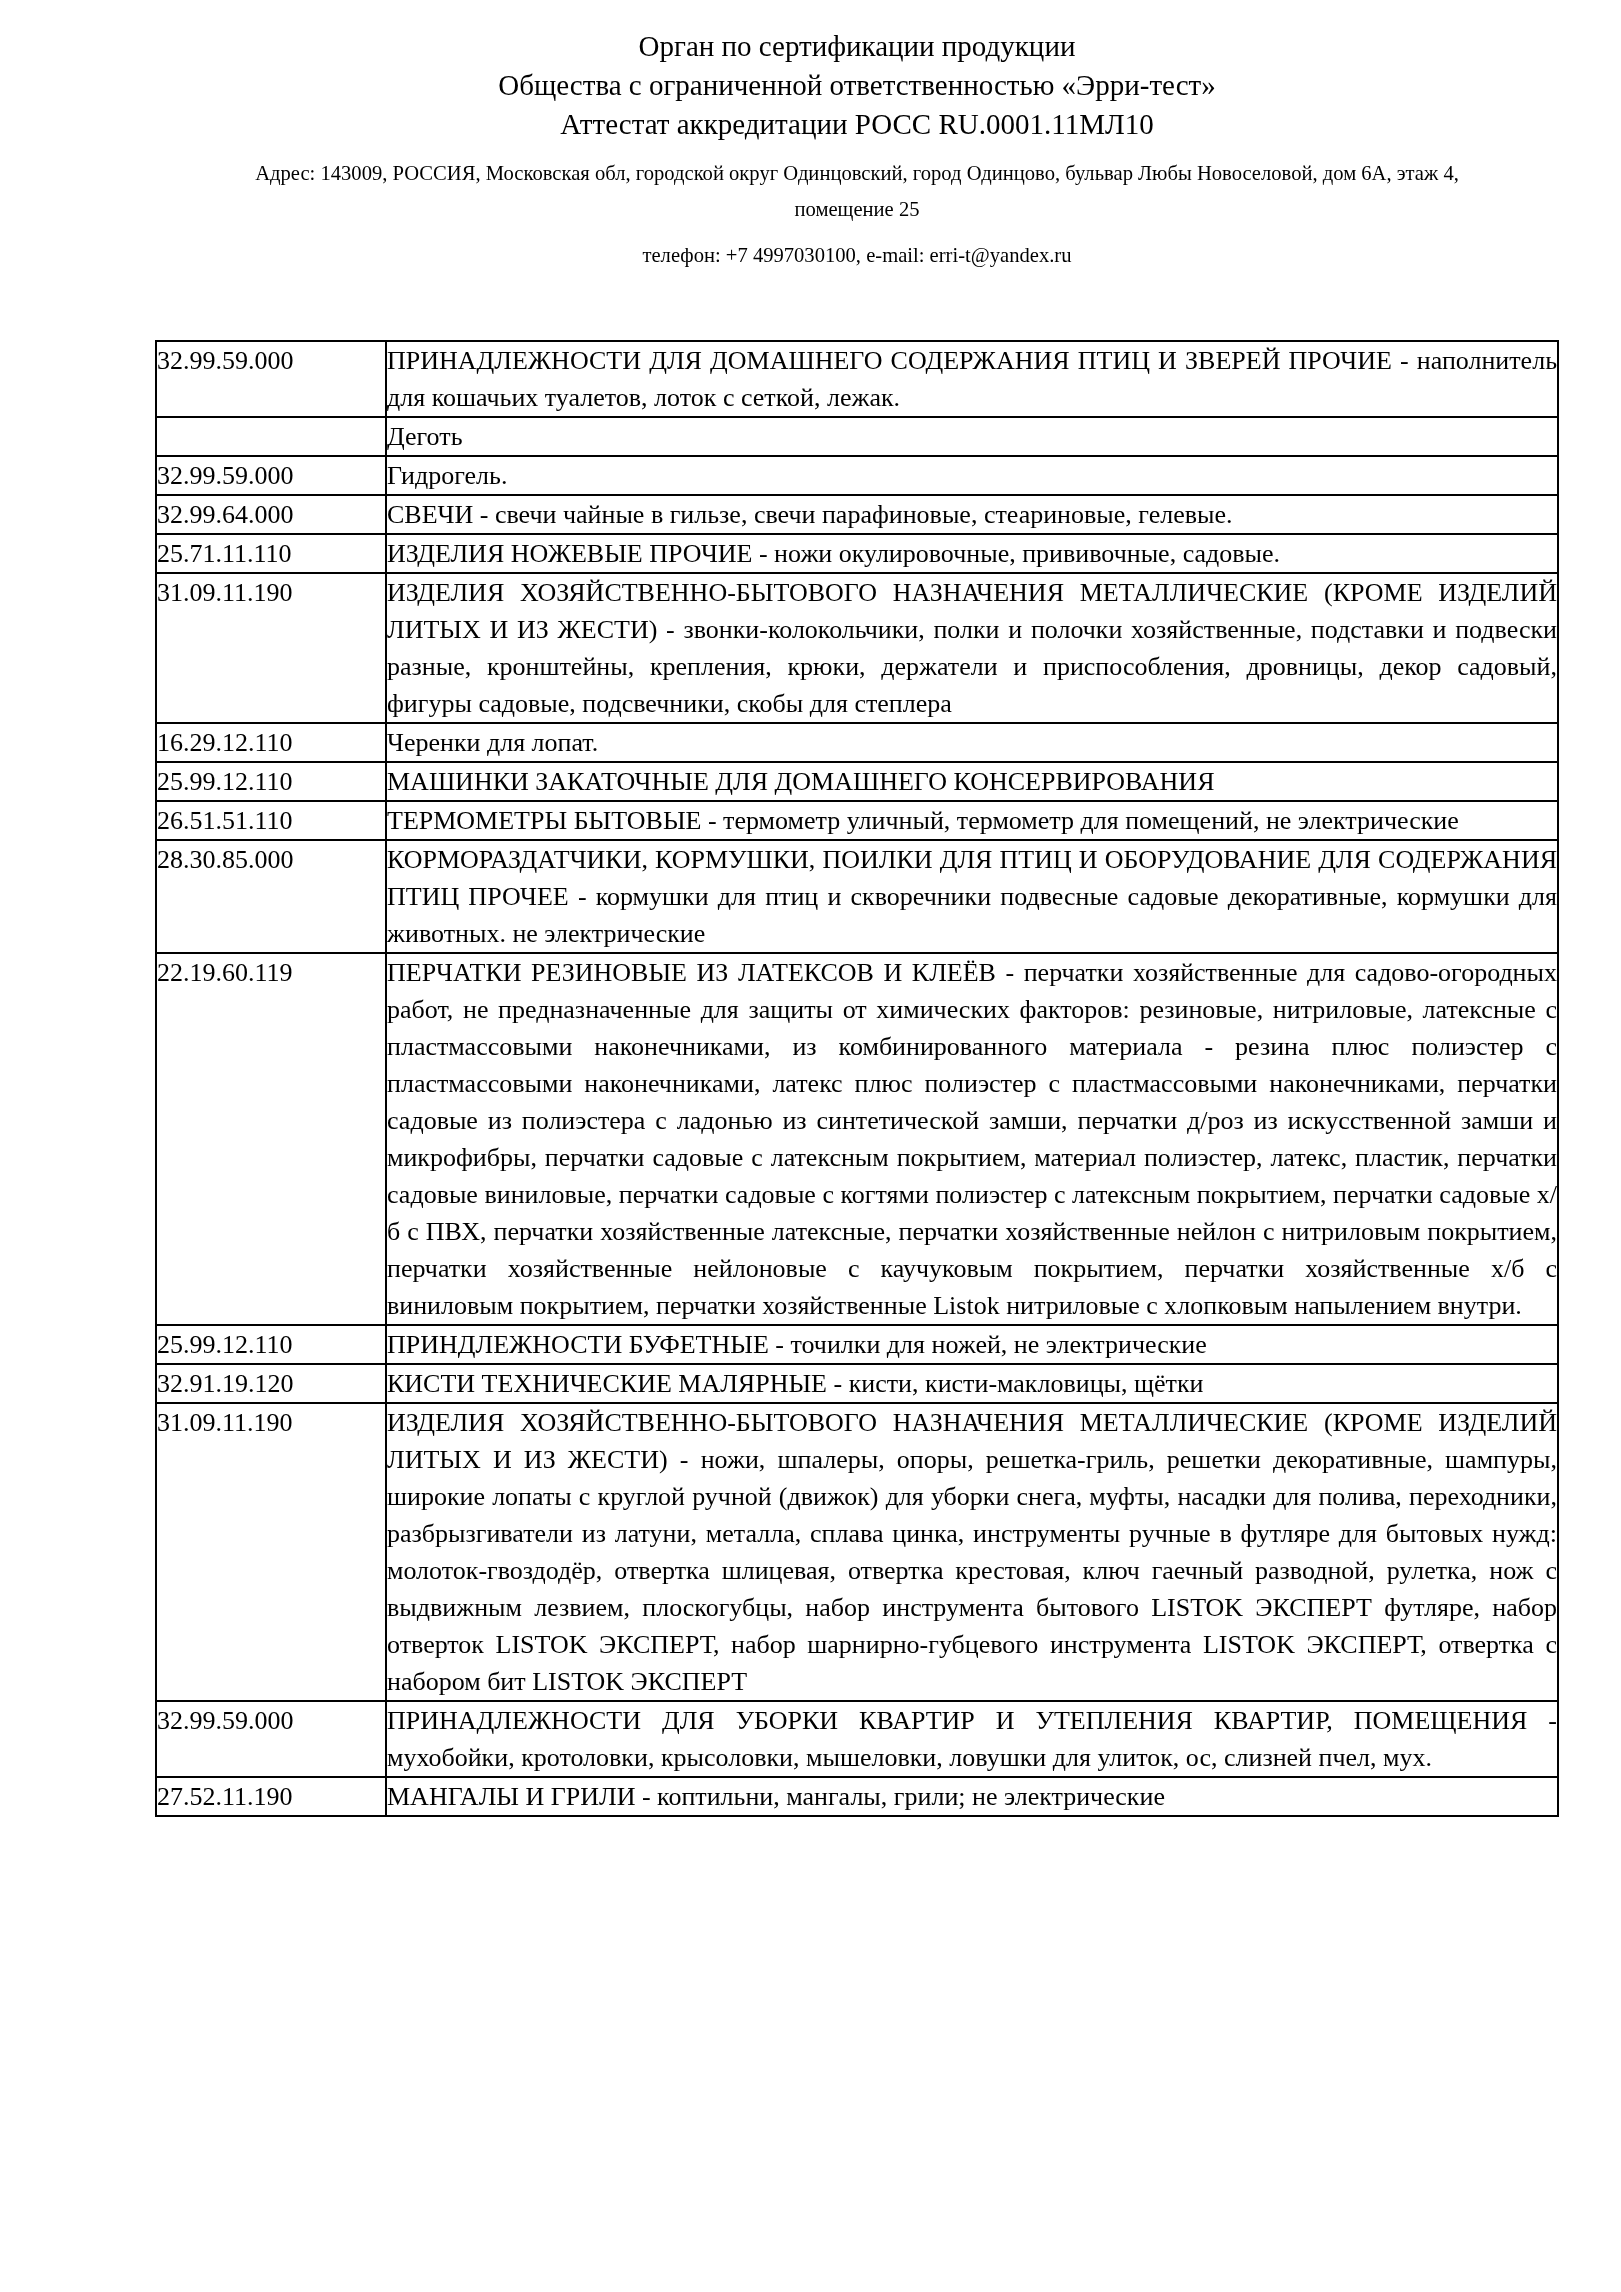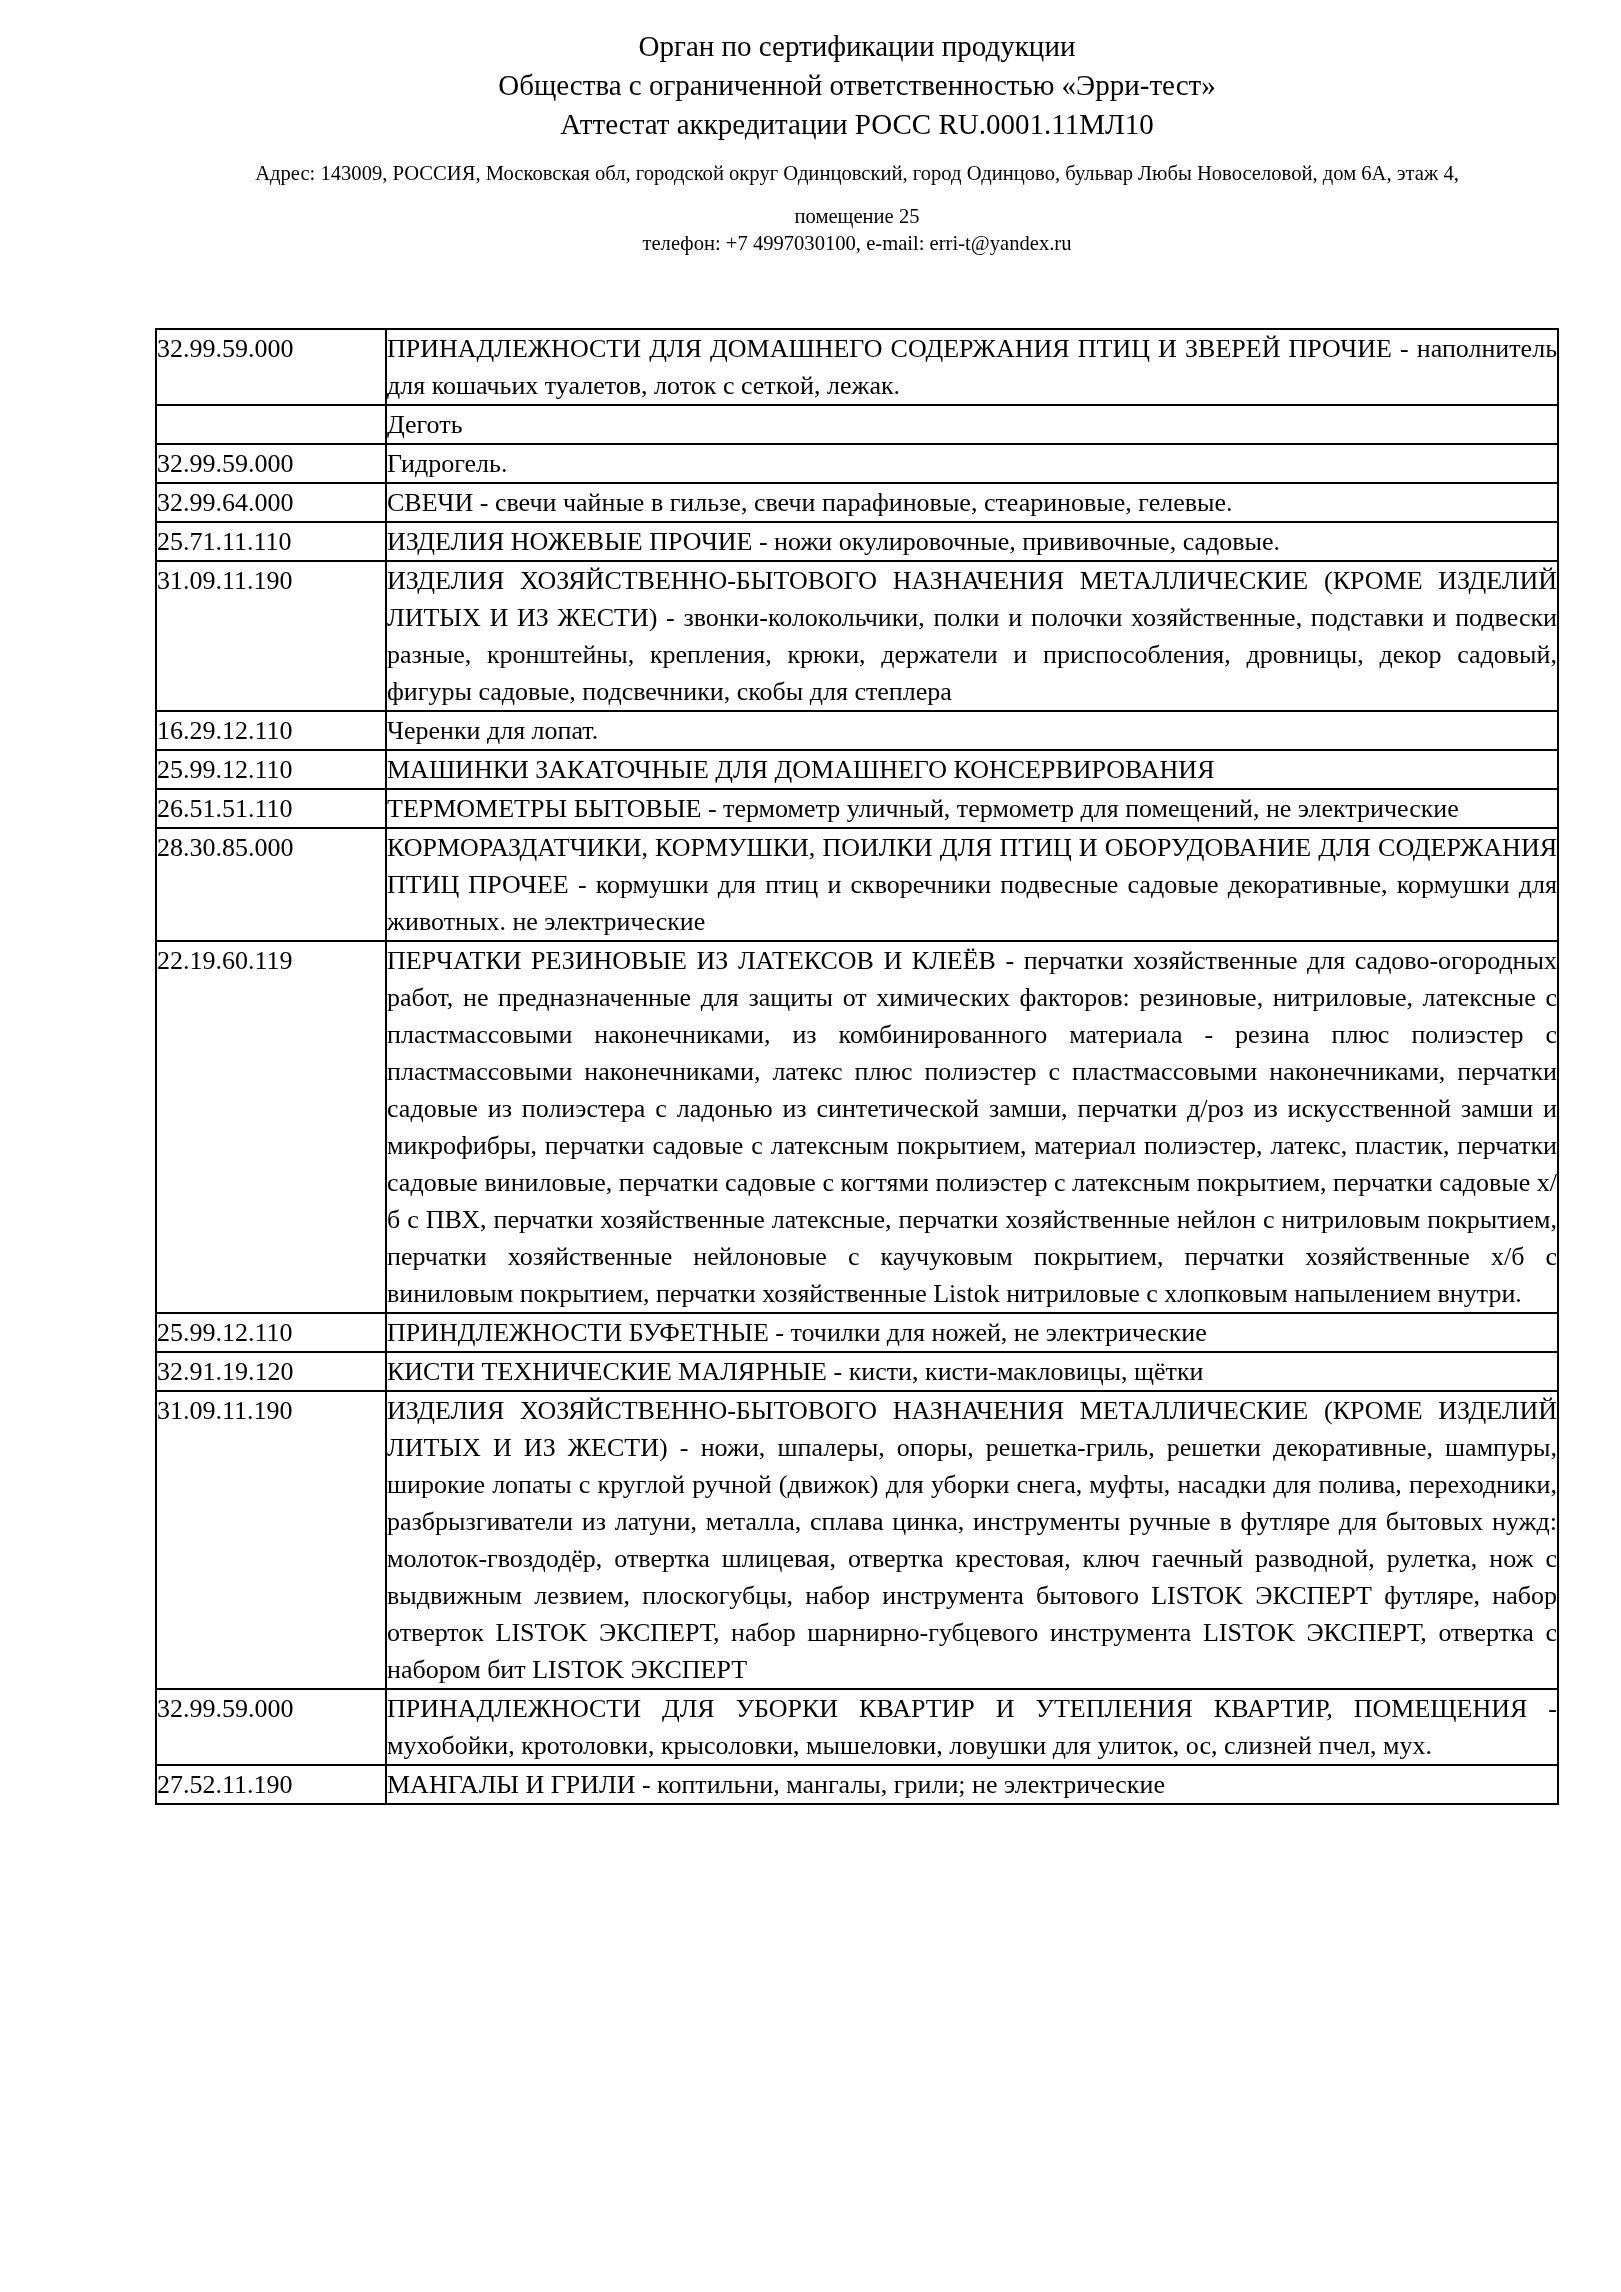--- a/index.html
+++ b/index.html
@@ -26,29 +26,29 @@
     text-align: center;
   }
   .title-line {
     font-size: 29px;
     line-height: 39px;
     white-space: nowrap;
   }
   .address-line {
     font-size: 20.6px;
     line-height: 26.5px;
-    margin-top: 16px;
+    margin-top: 9px;
   }
   .address-line.first {
     margin-top: 16px;
   }
   .contact-line {
     font-size: 20.6px;
     line-height: 26.5px;
-    margin-top: 1px;
+    margin-top: 20px;
   }
   table.codes {
     margin-top: 71px;
     width: 1404px;
     border-collapse: collapse;
     table-layout: fixed;
   }
   table.codes td {
     border-left: 2px solid #000;
     border-right: 2px solid #000;

